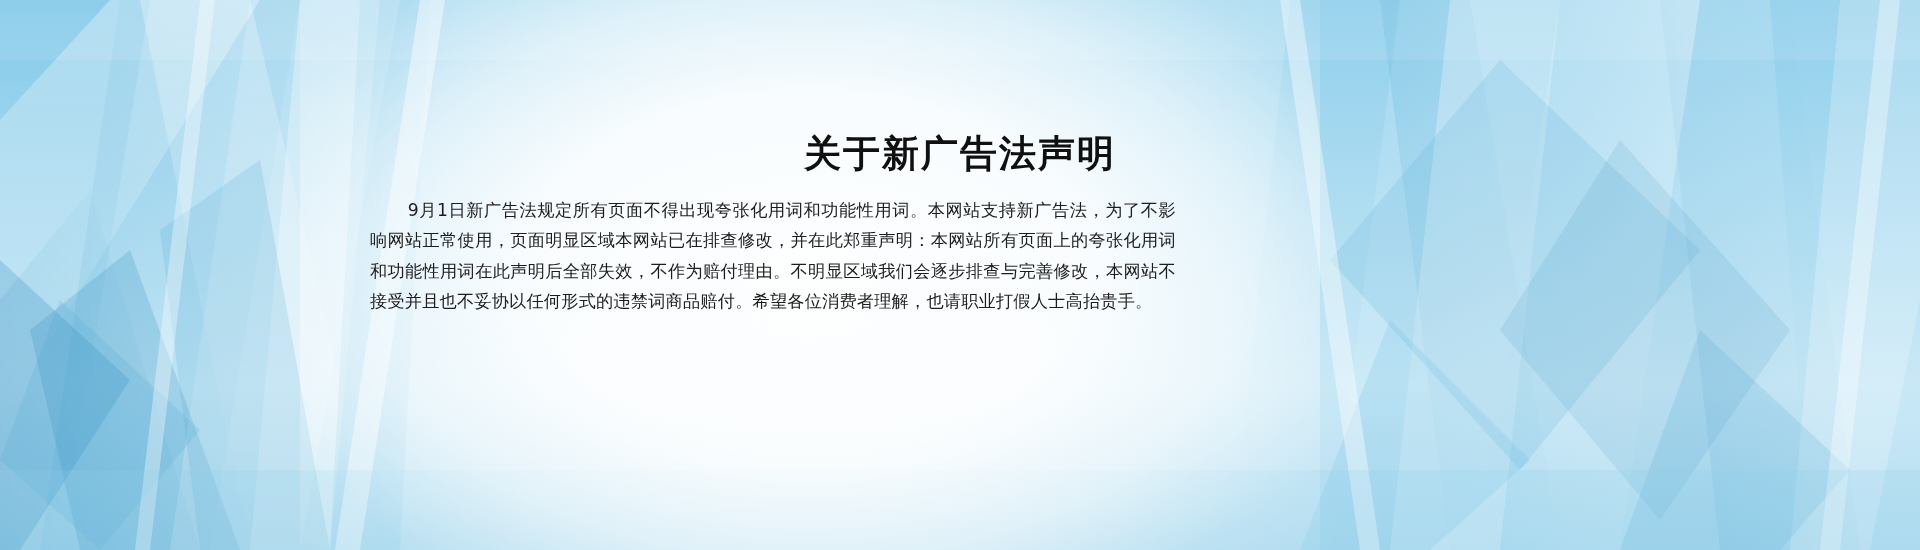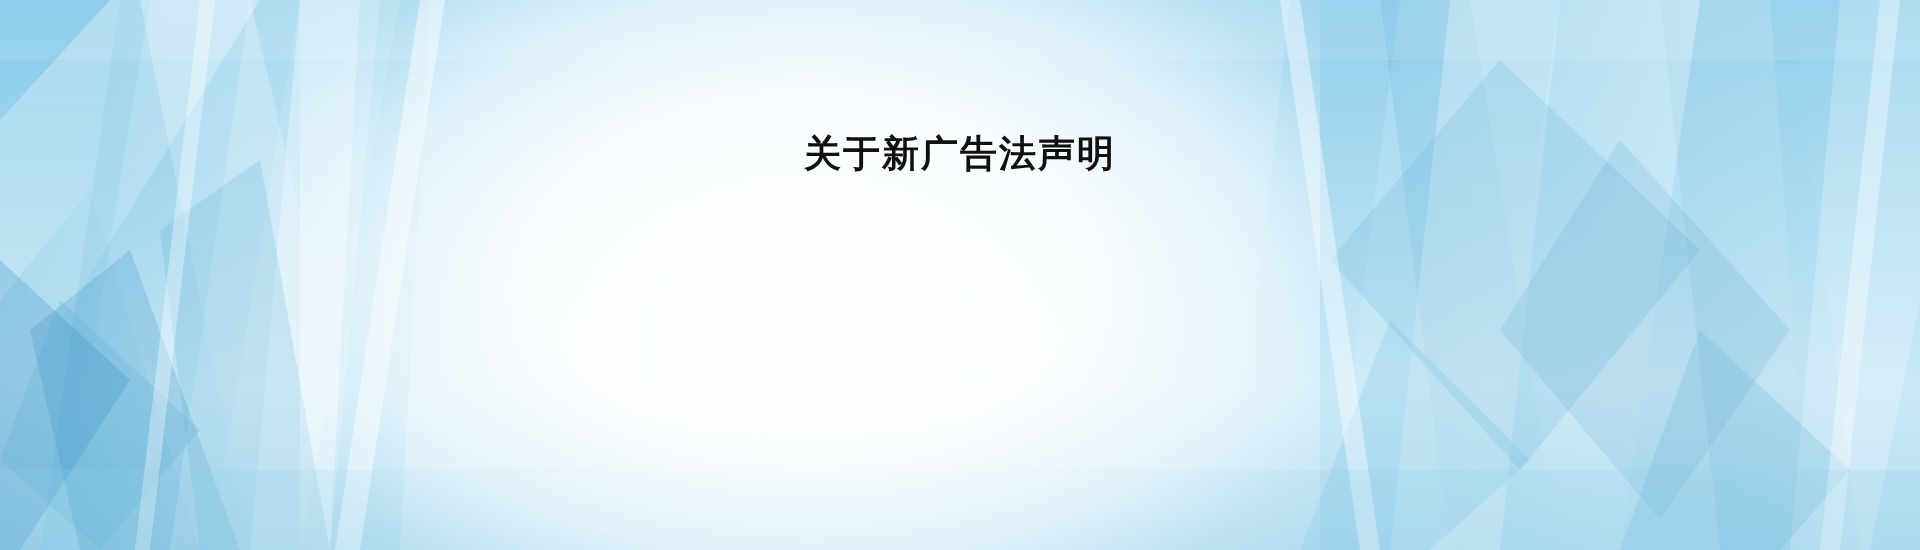--- a/index.html
+++ b/index.html
@@ -139,16 +139,17 @@
     <rect x="0" y="470" width="1920" height="80" fill="#8fd0ea" opacity="0.20"></rect>
     <rect x="0" y="0" width="1920" height="60" fill="#ffffff" opacity="0.10"></rect>
   </svg>
 
   <div id="glow"></div>
 
   <div id="content">
     <div id="title">关于新广告法声明</div>
 
     <div id="body-wrap">
+      <p class="para first">9月1日新广告法规定所有页面不得出现夸张化用词和功能性用词。本网站支持新广告法，为了不影响网站正常使用，页面明显区域本网站已在排查修改，并在此郑重声明：本网站所有页面上的夸张化用词和功能性用词在此声明后全部失效，不作为赔付理由。不明显区域我们会逐步排查与完善修改，本网站不接受并且也不妥协以任何形式的违禁词商品赔付。希望各位消费者理解，也请职业打假人士高抬贵手。</p>
     </div>
   </div>
 
 </div>
 
 </body></html>

